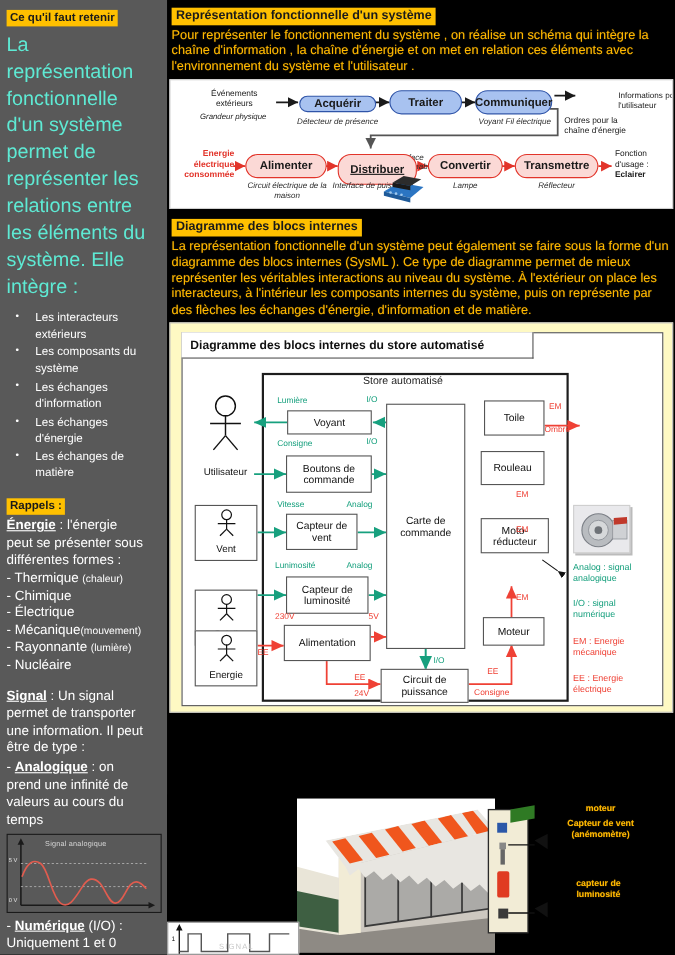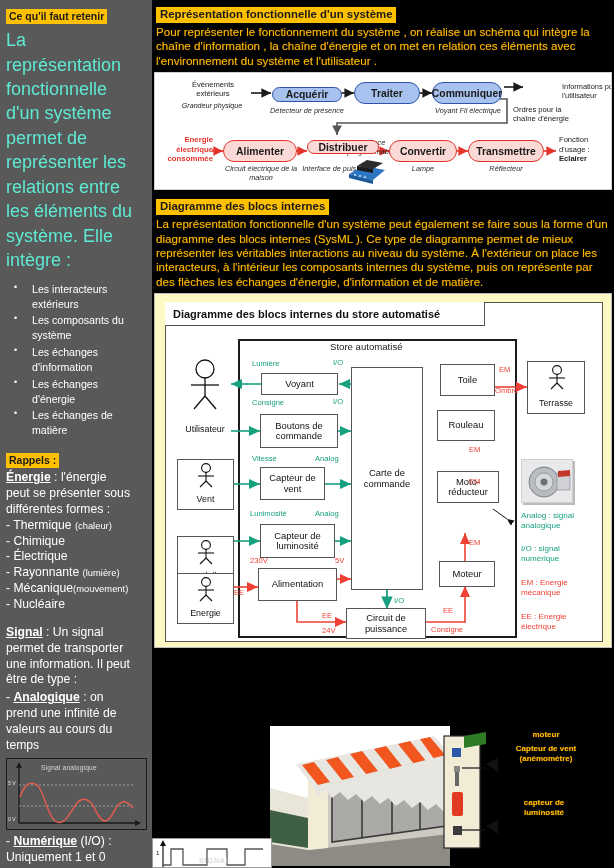--- a/index.html
+++ b/index.html
@@ -265,25 +265,25 @@
       </div>
       <div>
         <span>- Chimique</span>
         <span class="small-note"></span>
       </div>
       <div>
         <span>- Électrique</span>
         <span class="small-note"></span>
       </div>
       <div>
+        <span>- Mécanique</span><span class="small-note">(mouvement)</span>
+      </div>
+      <div>
         <span>- Rayonnante</span>
         <span class="small-note">(lumière)</span>
-      </div>
-      <div>
-        <span>- Mécanique</span><span class="small-note">(mouvement)</span>
       </div>
       <div>
         <span>- Nucléaire</span>
         <span class="small-note"></span>
       </div>
     </div>
 
     <div class="blockgap"></div>
 
     <p class="side-sub">
@@ -372,21 +372,21 @@
 
       <div class="pill info" style="left:199px;top:9px;width:66px;height:22px;">Traiter</div>
       <div class="cap" style="left:179px;top:34px;width:74px;margin-top:32px;">Interface programmable</div>
 
       <div class="pill info" style="left:277px;top:9px;width:70px;height:22px;">Communiquer</div>
       <div class="cap" style="left:275px;top:34px;width:76px;">Voyant Fil électrique</div>
 
       <div class="pill ener" style="left:68px;top:67px;width:74px;height:22px;">Alimenter</div>
       <div class="cap" style="left:62px;top:92px;width:88px;">Circuit électrique de la maison</div>
 
-      <div class="pill ener" style="left:152px;top:67px;width:72px;height:14px;">Distribuer</div>
+      <div class="pill ener" style="left:152px;top:67px;width:72px;height:28px;text-decoration:underline;">Distribuer</div>
       <div class="cap" style="left:147px;top:92px;width:74px;">Interface de puissance</div>
 
       <svg width="46" height="28" style="position:absolute;left:188px;top:85px;">
         <polygon points="6,16 20,8 42,12 30,22" fill="#2b75c2"></polygon>
         <polygon points="6,16 30,22 30,26 6,20" fill="#1e5a99"></polygon>
         <polygon points="14,8 24,2 40,5 30,11" fill="#2c2c2c"></polygon>
         <polygon points="14,8 30,11 30,15 14,12" fill="#1a1a1a"></polygon>
         <circle cx="12" cy="17" r="1.2" fill="#9ec9ef"></circle>
         <circle cx="17" cy="18" r="1.2" fill="#9ec9ef"></circle>
         <circle cx="22" cy="19" r="1.2" fill="#9ec9ef"></circle>
@@ -510,30 +510,20 @@
         <svg width="55" height="26" style="margin:2px auto 0 auto;">
           <circle cx="28" cy="6" r="4.4" fill="#fff" stroke="#111" stroke-width="1.1"></circle>
           <line x1="28" y1="10" x2="28" y2="19" stroke="#111" stroke-width="1.1"></line>
           <line x1="20" y1="14" x2="36" y2="14" stroke="#111" stroke-width="1.1"></line>
           <line x1="28" y1="19" x2="22" y2="25" stroke="#111" stroke-width="1.1"></line>
           <line x1="28" y1="19" x2="34" y2="25" stroke="#111" stroke-width="1.1"></line>
         </svg>
         <div class="actor-name">Energie</div>
       </div>
 
-      <div class="actor" style="left:372px;top:67px;width:58px;height:53px;">
-        <svg width="56" height="26" style="margin:2px auto 0 auto;">
-          <circle cx="29" cy="6" r="4.4" fill="#fff" stroke="#111" stroke-width="1.1"></circle>
-          <line x1="29" y1="10" x2="29" y2="19" stroke="#111" stroke-width="1.1"></line>
-          <line x1="21" y1="14" x2="37" y2="14" stroke="#111" stroke-width="1.1"></line>
-          <line x1="29" y1="19" x2="23" y2="25" stroke="#111" stroke-width="1.1"></line>
-          <line x1="29" y1="19" x2="35" y2="25" stroke="#111" stroke-width="1.1"></line>
-        </svg>
-        <div class="actor-name">Terrasse</div>
-      </div>
 
       <div class="bx" style="left:106px;top:79px;width:77px;height:22px;">Voyant</div>
       <div class="bx" style="left:105px;top:120px;width:78px;height:34px;">Boutons de commande</div>
       <div class="bx" style="left:105px;top:173px;width:65px;height:33px;">Capteur de vent</div>
       <div class="bx" style="left:105px;top:230px;width:75px;height:34px;">Capteur de luminosité</div>
       <div class="bx" style="left:103px;top:274px;width:79px;height:33px;">Alimentation</div>
       <div class="bx" style="left:196px;top:73px;width:72px;height:223px;">Carte de commande</div>
       <div class="bx" style="left:191px;top:314px;width:80px;height:31px;">Circuit de puissance</div>
       <div class="bx" style="left:285px;top:70px;width:55px;height:32px;">Toile</div>
       <div class="bx" style="left:282px;top:116px;width:58px;height:31px;">Rouleau</div>

